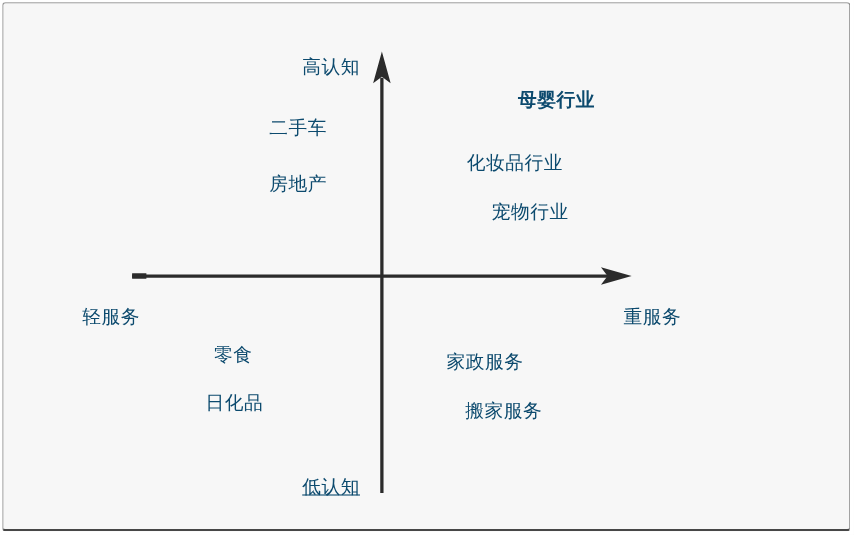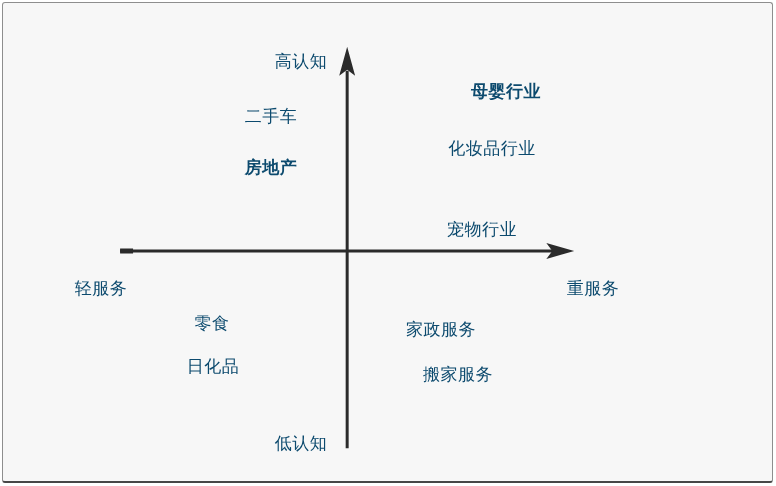--- a/index.html
+++ b/index.html
@@ -37,30 +37,30 @@
     position: absolute;
     transform: translate(-50%, -50%);
     font-size: 17px;
     letter-spacing: 0.5px;
     color: #0c4a6e;
     white-space: nowrap;
     user-select: none;
   }
   
   .pos-y-top      { left: 298px; top:  58px; }
-  .pos-y-bottom   { left: 298px; top: 440px; }
+  .pos-y-bottom   { left: 298px; top: 440px; text-decoration: underline; }
   .pos-x-left     { left:  98px; top: 285px; }
   .pos-x-right    { left: 590px; top: 285px; }
   
   .pos-tl-0       { left: 268px; top: 113px; }
-  .pos-tl-1       { left: 268px; top: 164px; font-weight: bold; }
+  .pos-tl-1       { left: 268px; top: 164px; }
   
   .pos-tr-0       { left: 503px; top:  88px; font-weight: bold; }
-  .pos-tr-1       { left: 489px; top: 145px; font-family: Liberation Serif, serif; }
-  .pos-tr-2       { left: 479px; top: 190px; margin-top: 36px; }
+  .pos-tr-1       { left: 465px; top: 145px; font-family: Liberation Serif, serif; }
+  .pos-tr-2       { left: 479px; top: 190px; }
   
   .pos-bl-0       { left: 209px; top: 320px; }
   .pos-bl-1       { left: 210px; top: 363px; }
   
   .pos-br-0       { left: 438px; top: 326px; }
   .pos-br-1       { left: 455px; top: 371px; }
 </style>
 </head>
 <body>
 

